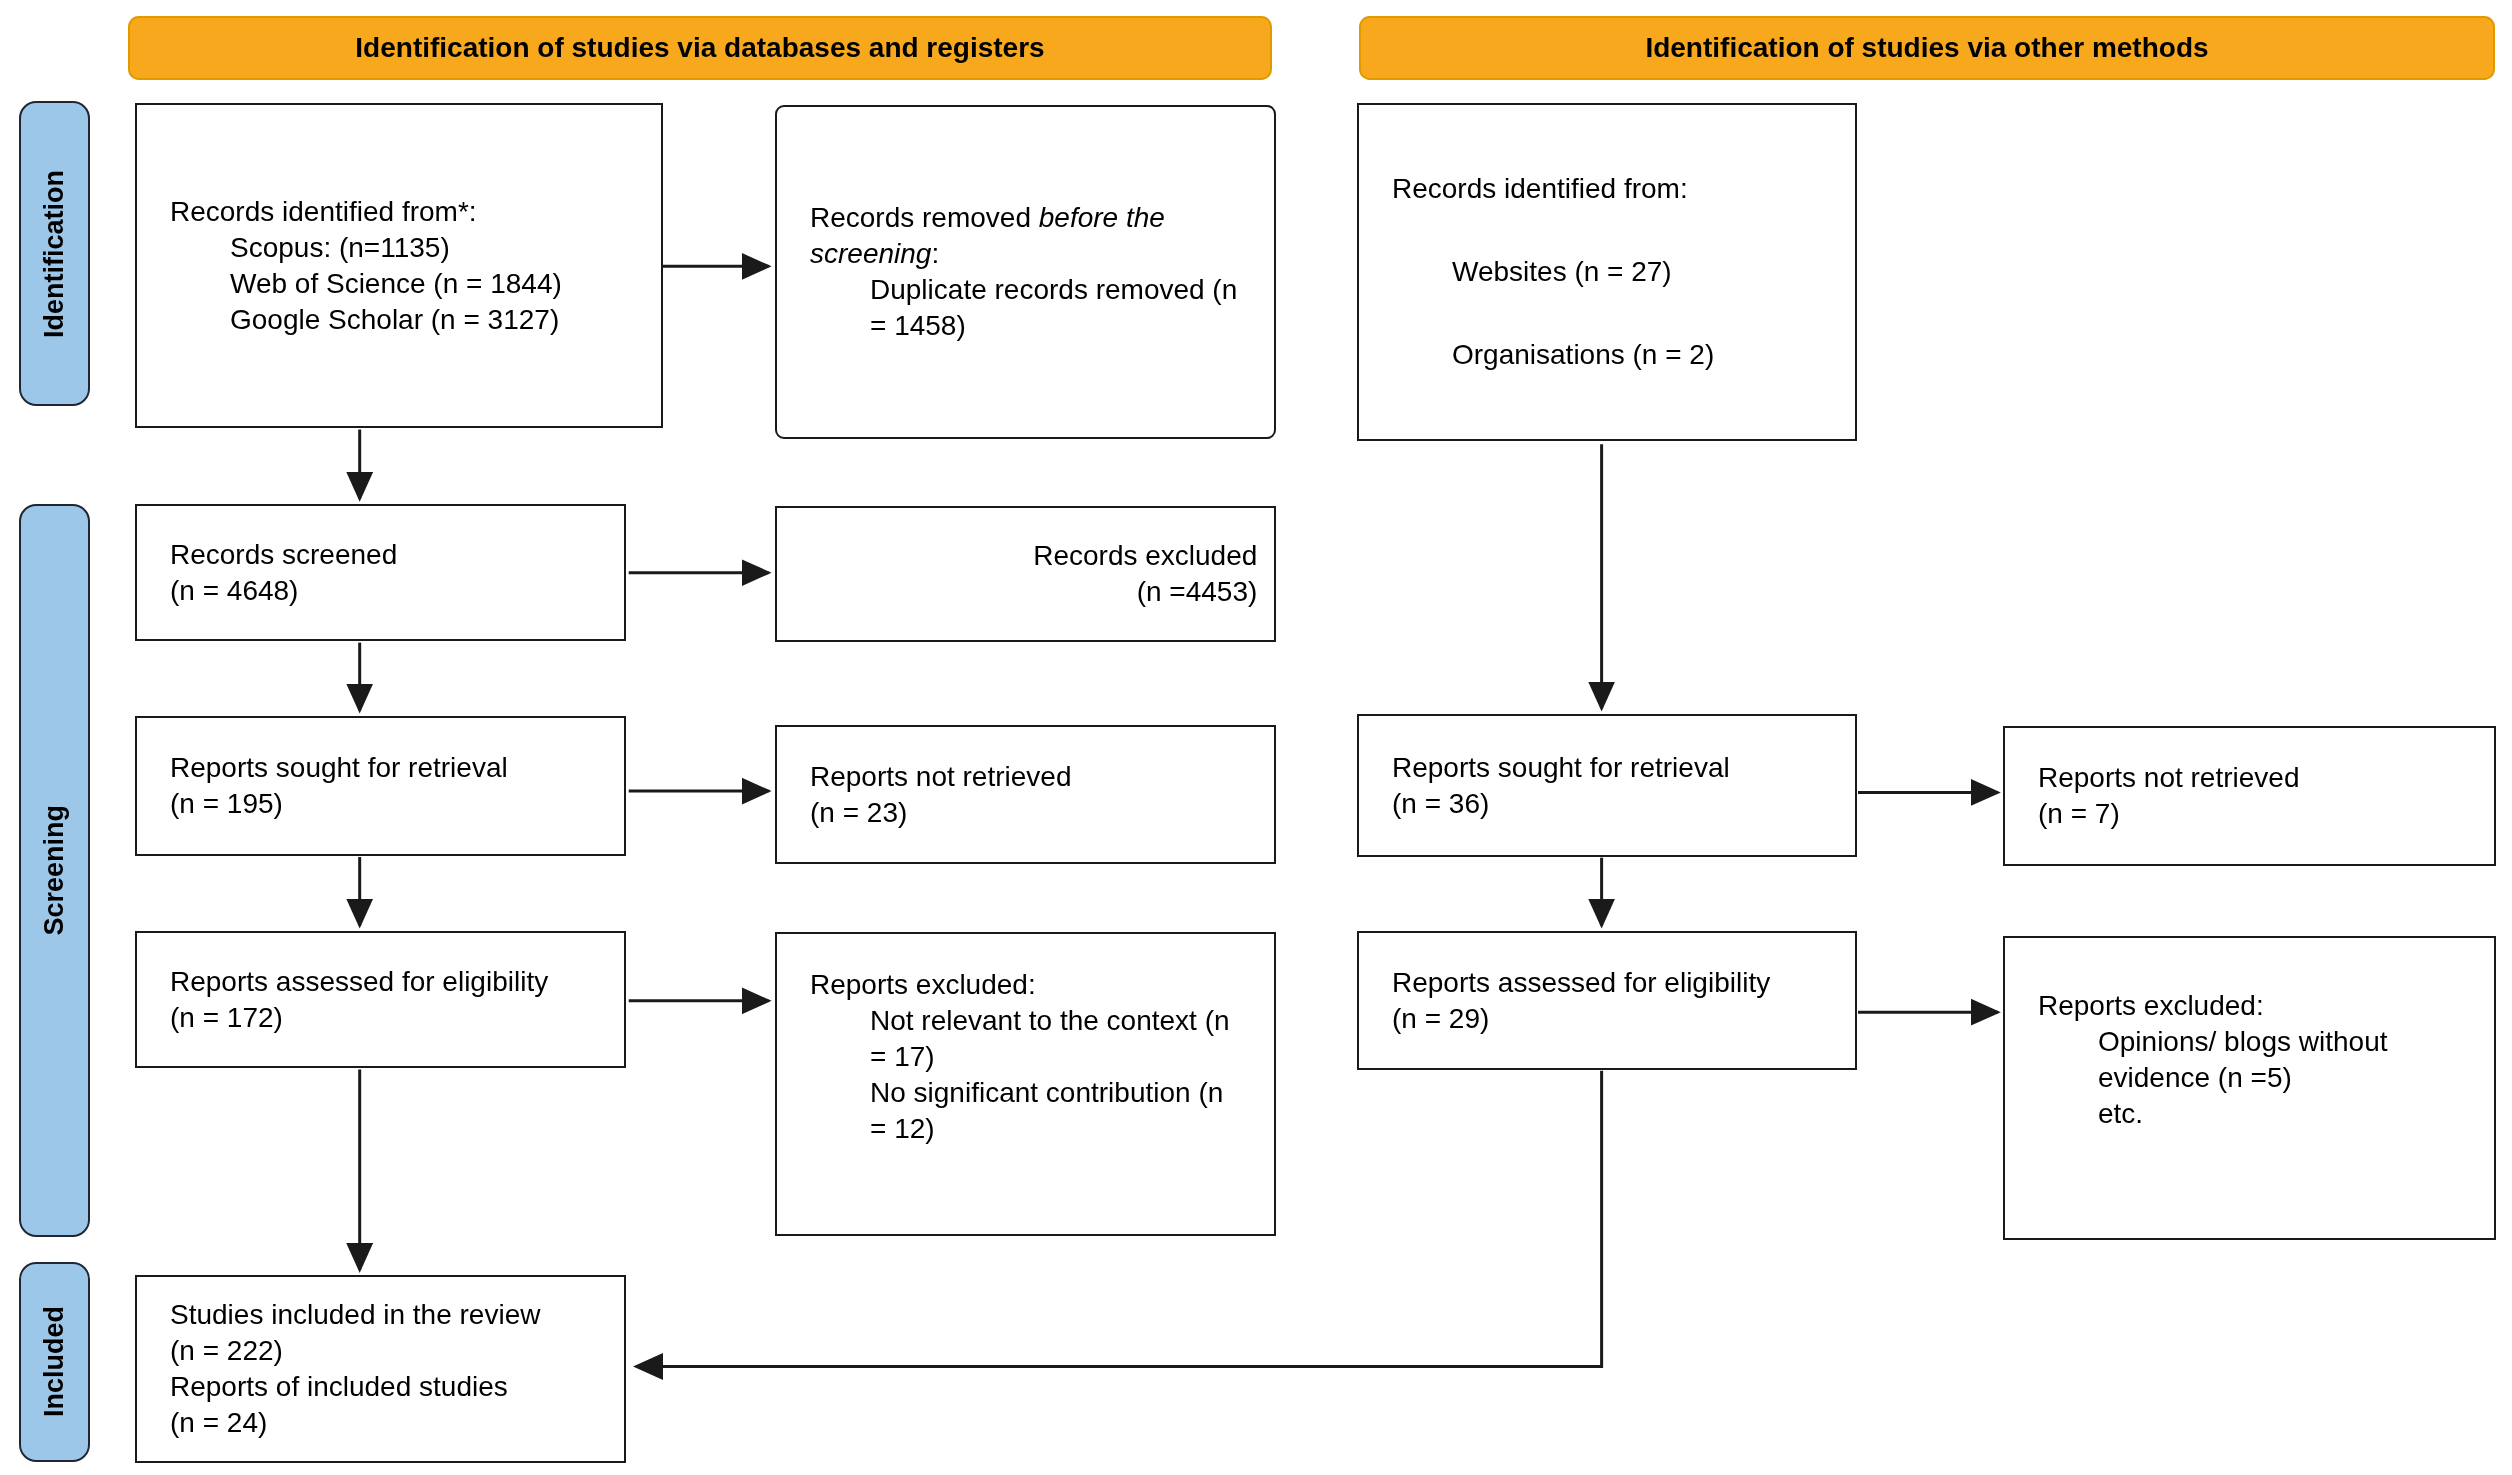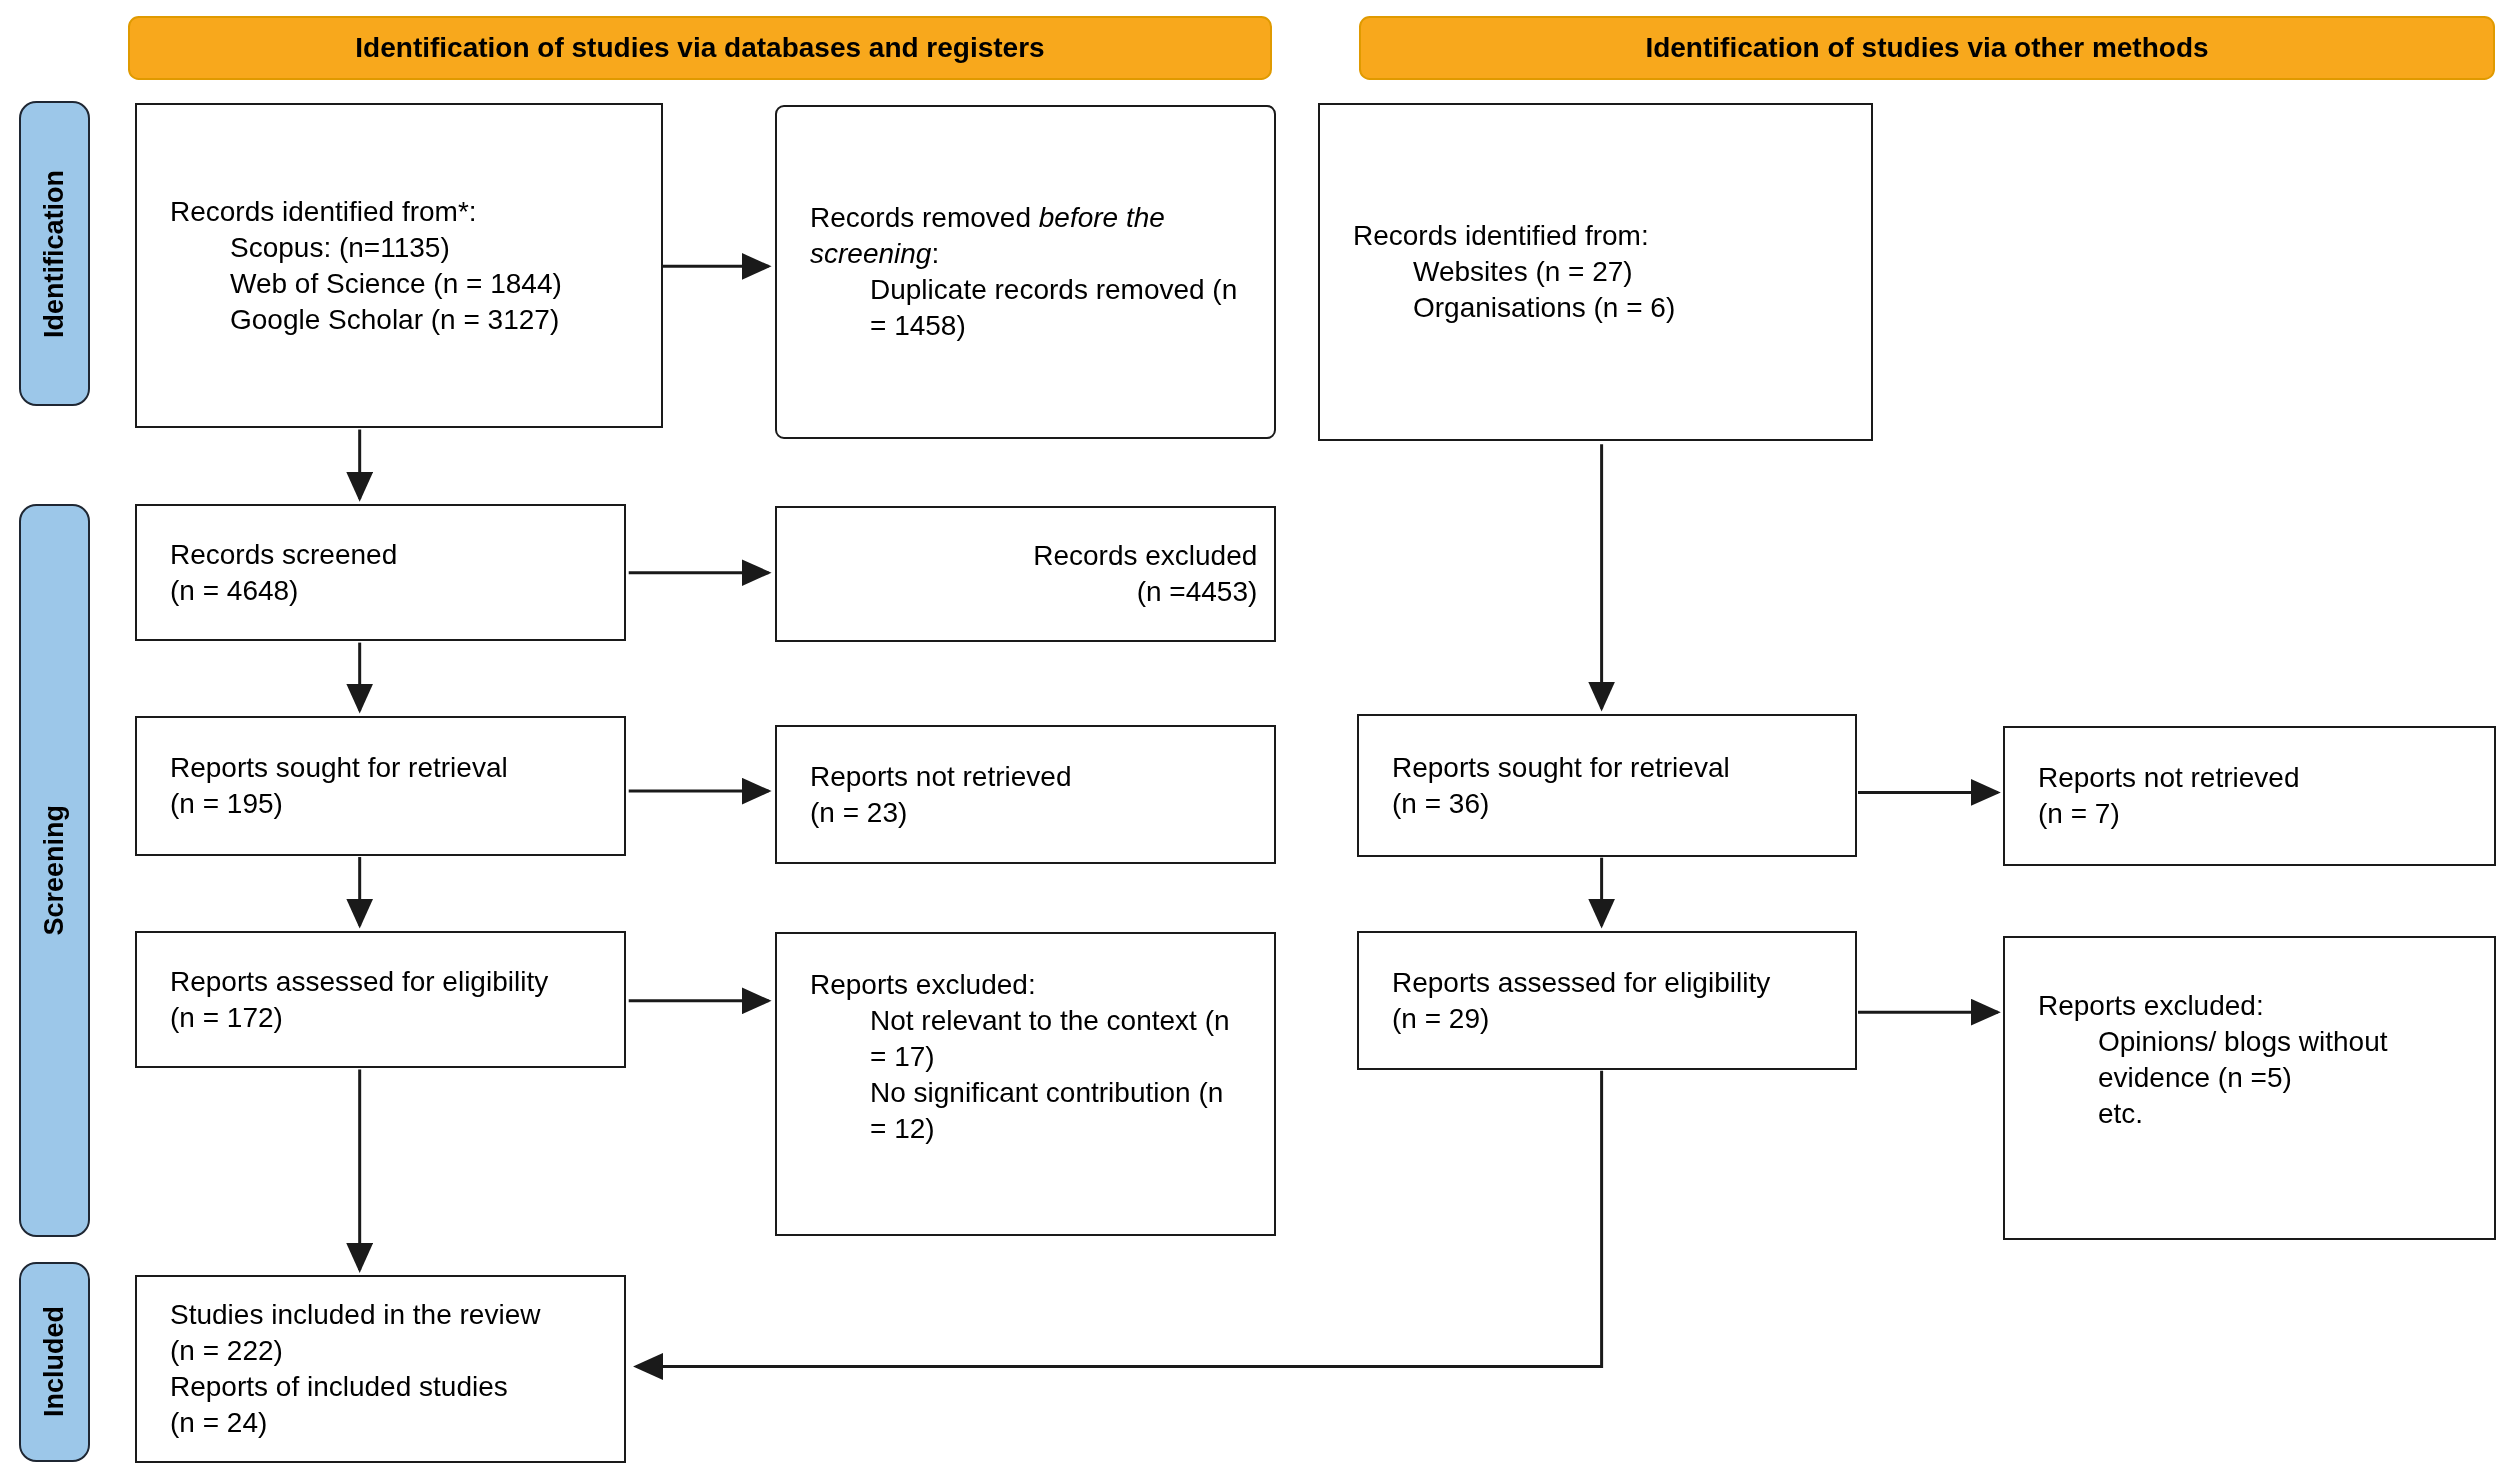--- a/index.html
+++ b/index.html
@@ -59,21 +59,21 @@
   .box-b{left:135px;top:504px;width:491px;height:137px;}
   .box-c{left:135px;top:716px;width:491px;height:140px;}
   .box-d{left:135px;top:931px;width:491px;height:137px;}
   .box-e{left:135px;top:1275px;width:491px;height:188px;}
   
   .box-f{left:775px;top:105px;width:501px;height:334px;border-radius:9px;}
   .box-g{left:775px;top:506px;width:501px;height:136px;text-align:right;}
   .box-h{left:775px;top:725px;width:501px;height:139px;}
   .box-i{left:775px;top:932px;width:501px;height:304px;padding-top:33px;}
   
-  .box-j{left:1318px;top:103px;width:555px;height:338px;}
+  .box-j{left:1357px;top:103px;width:500px;height:338px;gap:47px;}
   .box-k{left:1357px;top:714px;width:500px;height:143px;}
   .box-l{left:1357px;top:931px;width:500px;height:139px;}
   
   .box-m{left:2003px;top:726px;width:493px;height:140px;}
   .box-n{left:2003px;top:936px;width:493px;height:304px;padding-top:50px;}
 
   .arrows{position:absolute;left:0;top:0;width:2512px;height:1475px;pointer-events:none;}
   .arrows line,.arrows polyline{stroke:var(--arrow);stroke-width:4.5px;fill:none;}
 </style>
 </head>
@@ -165,21 +165,21 @@
     <div>Reports excluded:</div>
     <div class="indent">Not relevant to the context (n</div>
     <div class="indent">= 17)</div>
     <div class="indent">No significant contribution (n</div>
     <div class="indent">= 12)</div>
   </div>
 
   <div class="box box-j">
     <div>Records identified from:</div>
     <div class="indent">Websites (n = 27)</div>
-    <div class="indent">Organisations (n = 6)</div>
+    <div class="indent">Organisations (n = 2)</div>
   </div>
 
   <div class="box box-k">
     <div>Reports sought for retrieval</div>
     <div>(n = 36)</div>
   </div>
 
   <div class="box box-l">
     <div>Reports assessed for eligibility</div>
     <div>(n = 29)</div>

